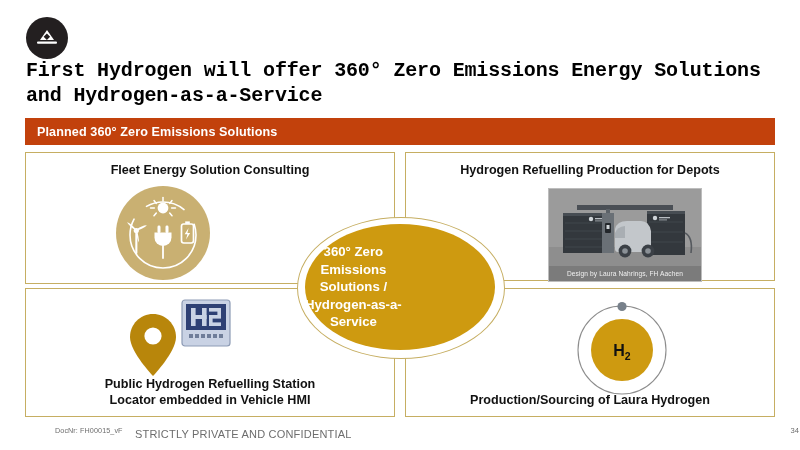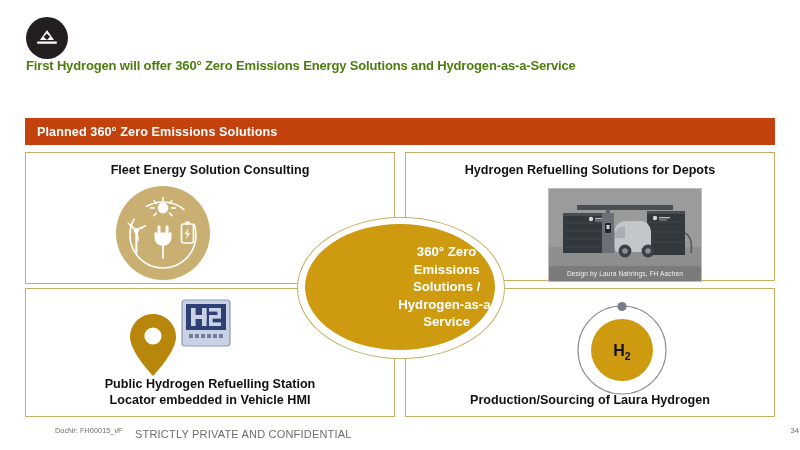--- a/index.html
+++ b/index.html
@@ -10,22 +10,22 @@
   }
 
   
   #logo{position:absolute;left:26px;top:17px;width:42px;height:42px;}
   #logo .disc{width:42px;height:42px;border-radius:50%;background:#231f20;
               display:flex;align-items:center;justify-content:center;}
 
   
   #slide-title{
     position:absolute;left:26px;top:58px;width:748px;
-    font-size:13px;font-weight:bold;line-height:1.27;
-    color:#4d7c0f;letter-spacing:-0.15px;
+    font-size:20px;font-weight:bold;line-height:1.27;
+    color:#000000;letter-spacing:-0.15px;font-family:Liberation Mono, monospace;
   }
 
   
   #section-band{
     position:absolute;left:25px;top:118px;width:750px;height:27px;
     background:#c2410c;display:flex;align-items:center;
   }
   #section-band .band-label{
     color:#ffffff;font-size:12.6px;font-weight:bold;padding-left:12px;letter-spacing:.1px;
   }
@@ -45,21 +45,21 @@
     position:absolute;left:0;width:100%;text-align:center;
     font-size:12.6px;font-weight:bold;color:#111;line-height:1.22;
   }
   .title-top{top:10px;}
   .title-bottom{bottom:8px;}
 
   
   #center-oval{
     position:absolute;left:305px;top:224px;width:190px;height:126px;
     border-radius:50%;background:#CE9A10;
-    display:flex;align-items:center;justify-content:flex-end;text-align:center;
+    display:flex;align-items:center;justify-content:flex-start;text-align:center;
     z-index:6;
   }
   #center-oval .oval-text{
     color:#ffffff;font-size:13.2px;font-weight:bold;line-height:1.32;
     white-space:pre-line;
   }
   #oval-ring{
     position:absolute;left:297px;top:217px;width:206px;height:140px;
     border-radius:50%;border:1.1px solid #C6AE62;background:#fff;z-index:5;
   }
@@ -109,21 +109,21 @@
 
 <div id="section-band">
   <span class="band-label">Planned 360° Zero Emissions Solutions</span>
 </div>
 
 <div id="quad-grid">
   <div class="quad" id="quad-tl">
     <div class="quad-title title-top">Fleet Energy Solution Consulting</div>
   </div>
   <div class="quad" id="quad-tr">
-    <div class="quad-title title-top">Hydrogen Refuelling Solutions for Depots</div>
+    <div class="quad-title title-top">Hydrogen Refuelling Production for Depots</div>
   </div>
   <div class="quad" id="quad-bl">
     <div class="quad-title title-bottom" style="white-space:pre-line">Public Hydrogen Refuelling Station
 Locator embedded in Vehicle HMI</div>
   </div>
   <div class="quad" id="quad-br">
     <div class="quad-title title-bottom">Production/Sourcing of Laura Hydrogen</div>
   </div>
 </div>
 

